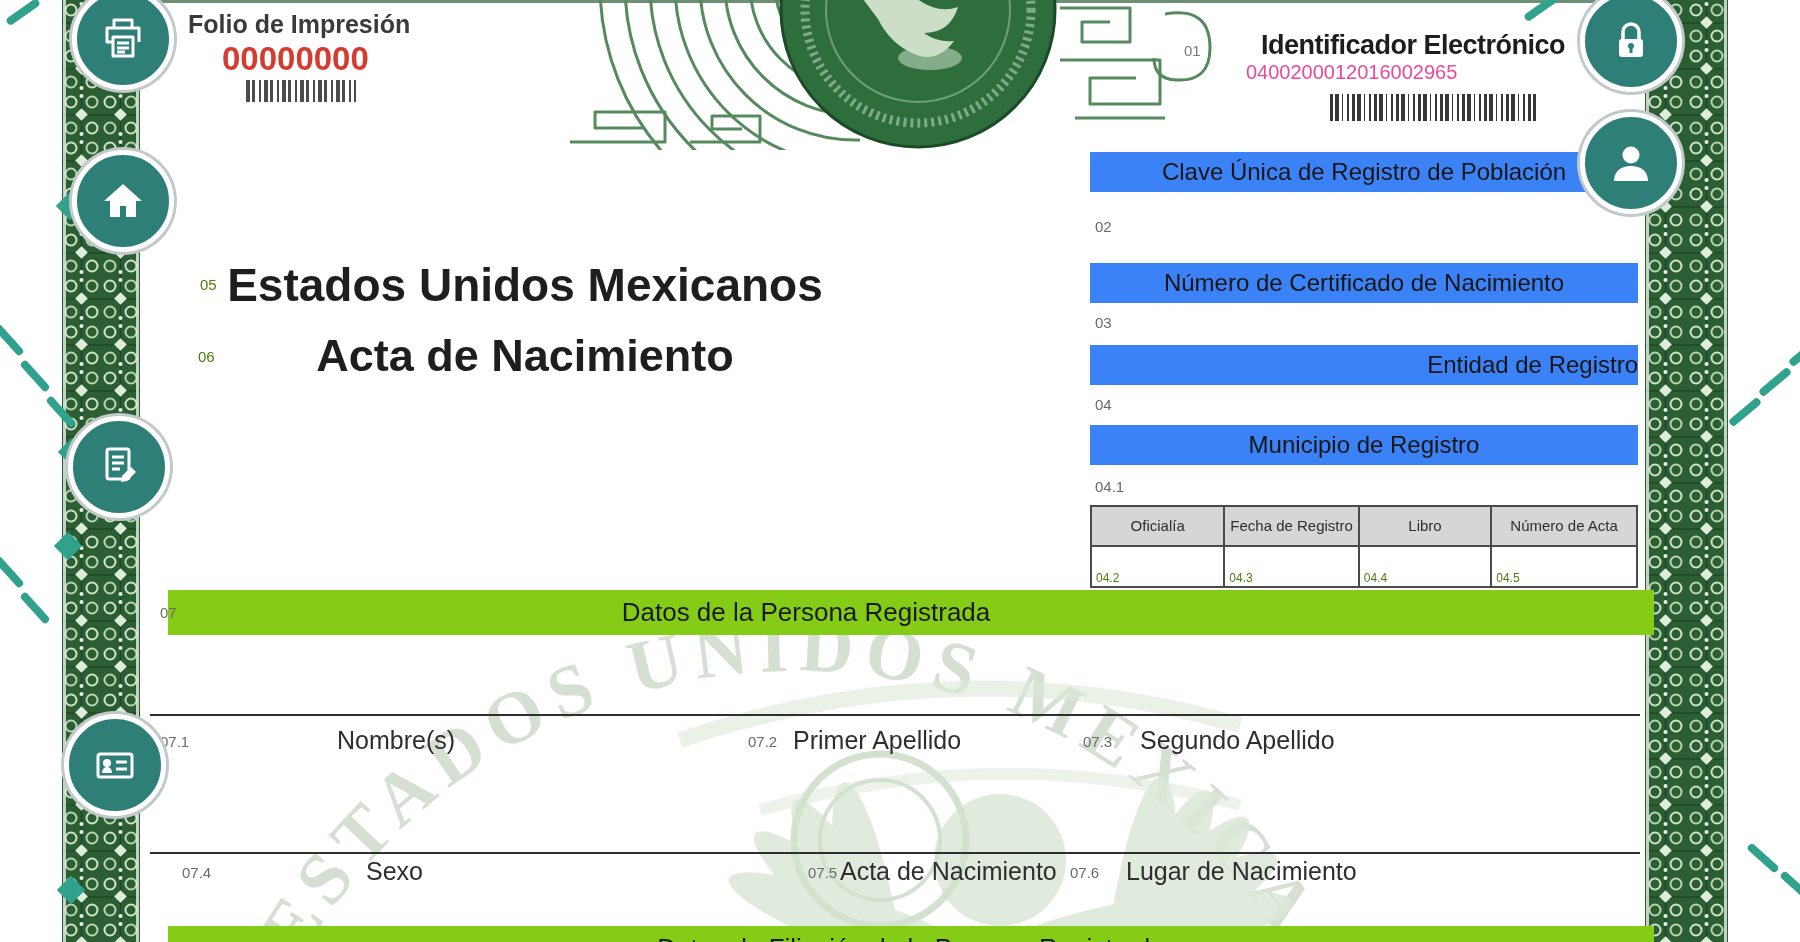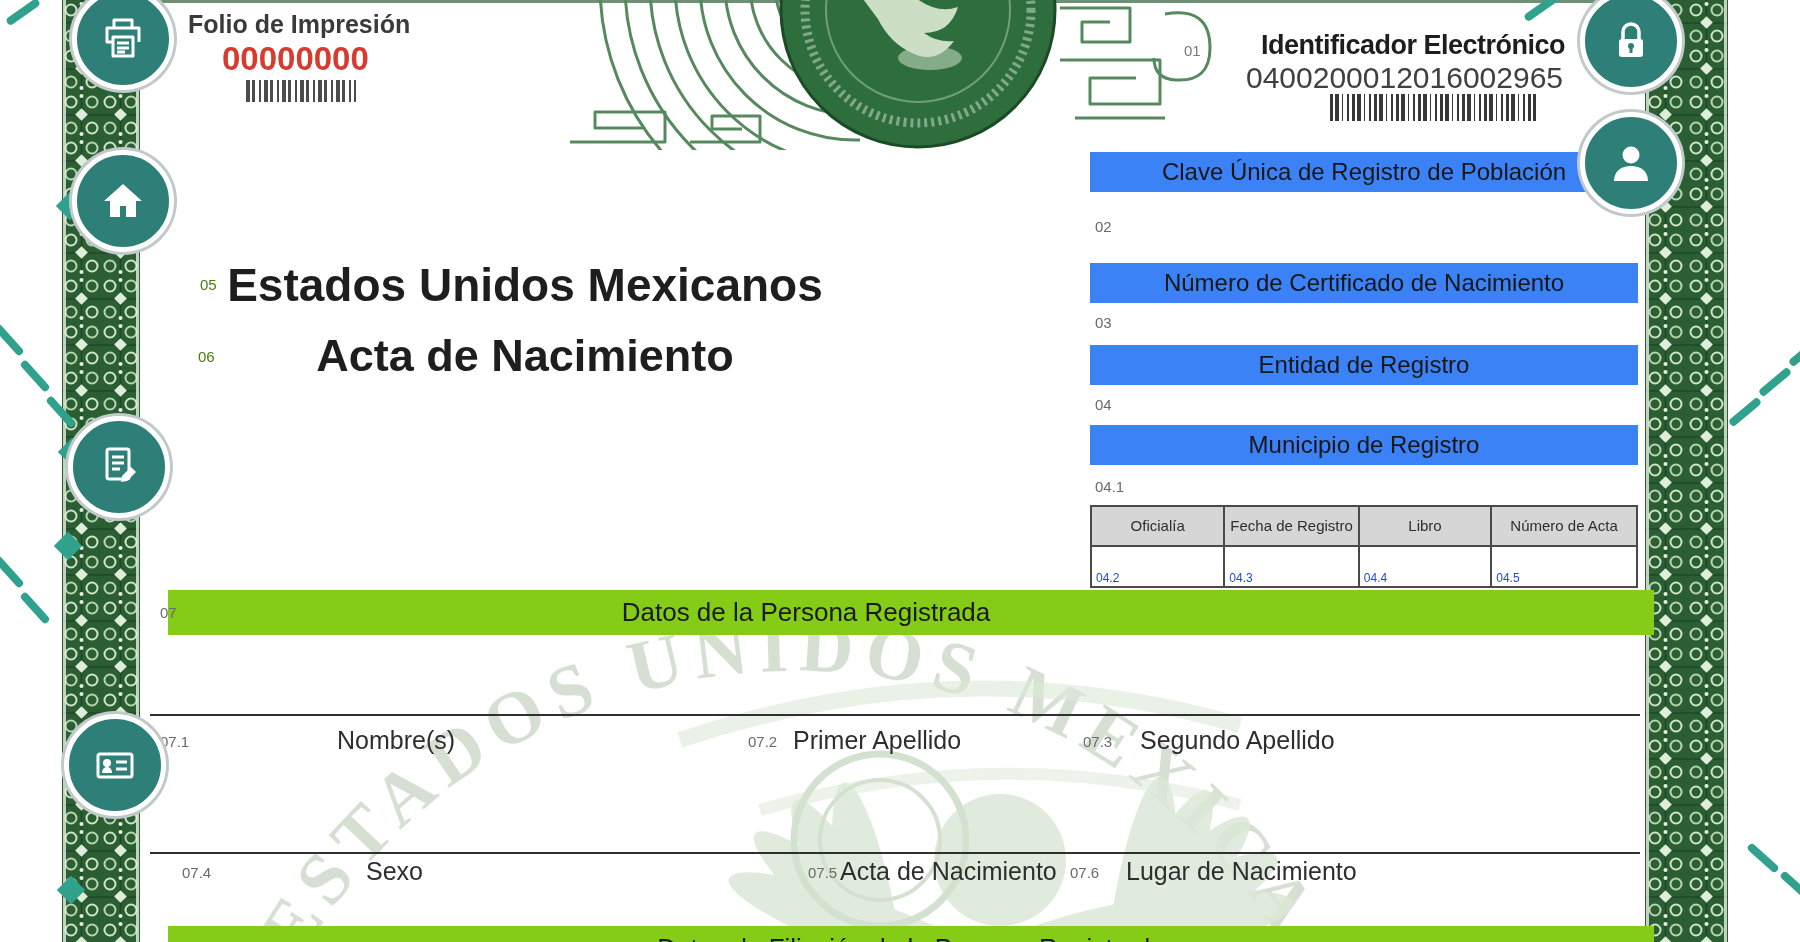--- a/index.html
+++ b/index.html
@@ -23,34 +23,34 @@
 
   
   .folio-label{position:absolute;left:188px;top:10px;font-size:25px;font-weight:bold;color:#3a3a3a;z-index:3;}
   .folio-value{position:absolute;left:222px;top:40px;font-size:33px;font-weight:bold;color:#d63b2f;z-index:3;}
   .bc{z-index:3;background:repeating-linear-gradient(90deg,#383838 0 3px,transparent 3px 5px,#383838 5px 9px,transparent 9px 12px,#383838 12px 13px,transparent 13px 17px,#383838 17px 19px,transparent 19px 22px);}
   .bc-folio{position:absolute;left:246px;top:80px;width:110px;height:22px;background:repeating-linear-gradient(90deg,#4c4c4c 0 4px,transparent 4px 6px,#4c4c4c 6px 9px,transparent 9px 13px,#4c4c4c 13px 15px,transparent 15px 18px);z-index:3;}
 
   
   .eid-index{position:absolute;left:1184px;top:42px;font-size:15px;color:#7a7a7a;z-index:3;}
   .eid-label{position:absolute;left:1246px;top:30px;width:334px;text-align:center;font-size:27px;font-weight:bold;color:#1d1d1d;letter-spacing:-0.5px;z-index:3;}
-  .eid-value{position:absolute;left:1246px;top:61px;width:262px;text-align:right;font-size:30px;color:#404040;z-index:3;}
+  .eid-value{position:absolute;left:1246px;top:61px;width:262px;text-align:left;font-size:20px;color:#ec4899;z-index:3;}
   .bc-eid{position:absolute;left:1330px;top:94px;width:206px;height:27px;}
 
   
   .rbar{position:absolute;left:1090px;width:548px;height:40px;background:#3b82f6;
         display:flex;align-items:center;justify-content:center;font-size:24px;color:#161616;z-index:3;}
   .ridx{position:absolute;left:1095px;font-size:15px;color:#6a6a6a;z-index:3;}
 
   
   .rtable{position:absolute;left:1090px;top:505px;width:548px;border-collapse:collapse;z-index:3;}
   .rtable th{background:#d6d6d6;border:2px solid #4a4a4a;font-size:15px;font-weight:normal;color:#2e2e2e;
              height:38px;line-height:1.1;padding:0 4px;}
   .rtable td{background:#fff;border:2px solid #4a4a4a;height:38px;vertical-align:bottom;
-             font-size:12px;color:#1d4ed8;padding:0 0 1px 4px;}
+             font-size:12px;color:#4d7c0f;padding:0 0 1px 4px;}
 
   
   .title-idx{position:absolute;font-size:15px;color:#4d7c0f;z-index:3;}
   .title-main{position:absolute;left:150px;width:750px;text-align:center;font-weight:bold;color:#1e1e1e;z-index:3;}
 
   
   .secbar{position:absolute;left:168px;width:1486px;height:45px;background:#84cc16;z-index:3;
           display:flex;align-items:center;justify-content:center;font-size:26px;color:#1a1a1a;}
   .sec-idx{position:absolute;font-size:15px;color:#6a6a6a;z-index:4;}
 
@@ -202,21 +202,21 @@
   <div class="rbar" style="top:152px;">
       <span>Clave Única de Registro de Población</span>
     </div>
   <div class="ridx" style="top:218px;">02</div>
 
   <div class="rbar" style="top:263px;text-align:right;">
       <span>Número de Certificado de Nacimiento</span>
     </div>
   <div class="ridx" style="top:314px;">03</div>
 
-  <div class="rbar" style="top:345px;">
+  <div class="rbar" style="top:345px;justify-content:flex-end;">
       <span>Entidad de Registro</span>
     </div>
   <div class="ridx" style="top:396px;">04</div>
 
   <div class="rbar" style="top:425px;">
       <span>Municipio de Registro</span>
     </div>
   <div class="ridx" style="top:478px;">04.1</div>
 
   <table class="rtable">

